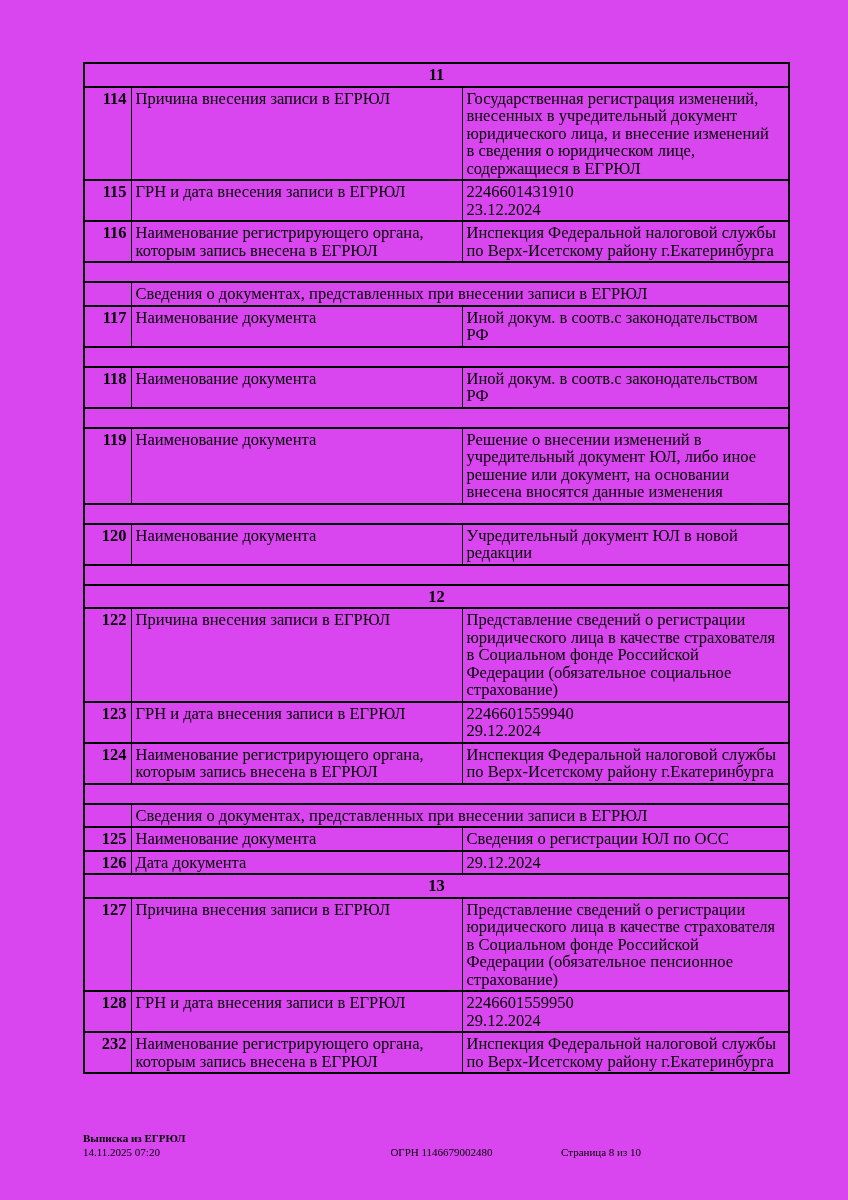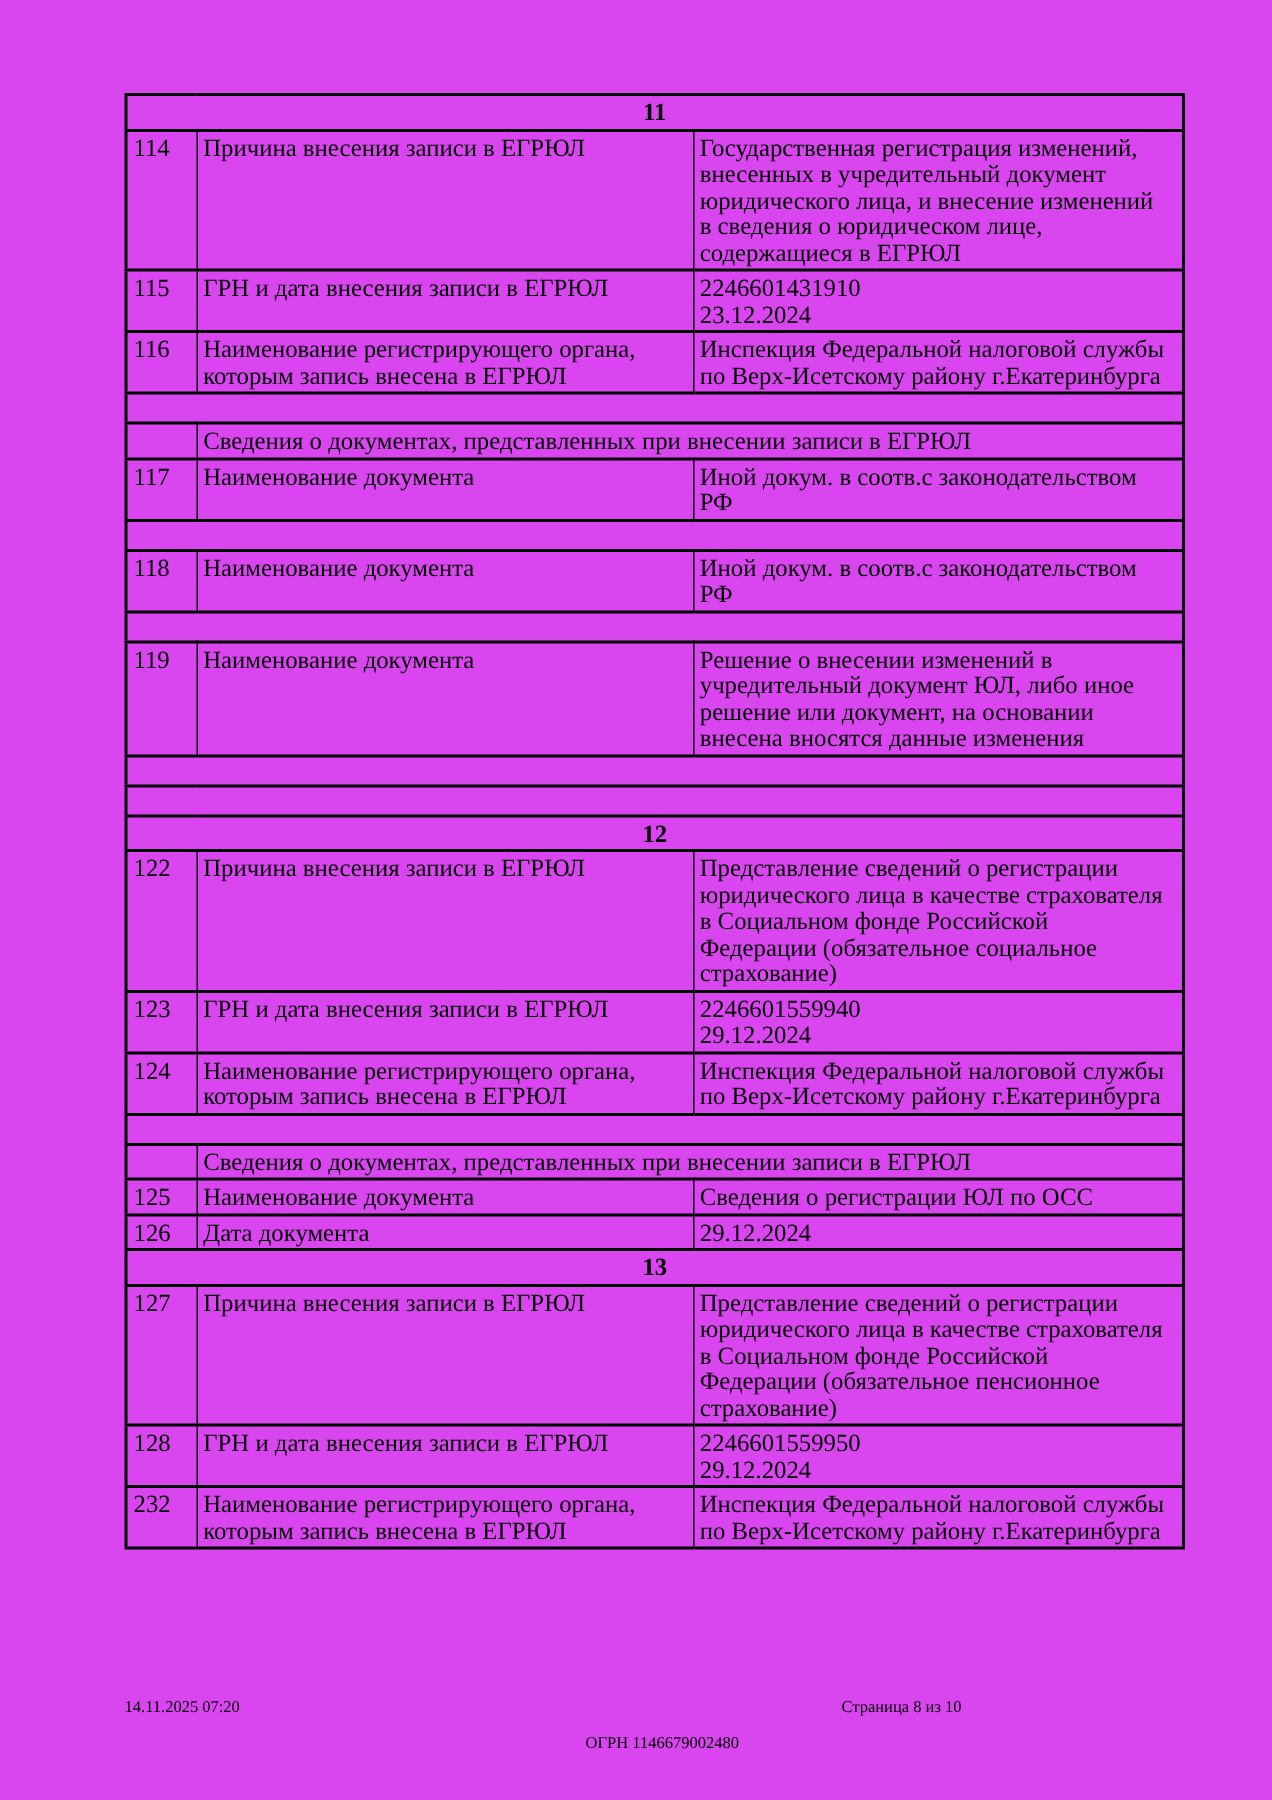--- a/index.html
+++ b/index.html
@@ -31,22 +31,23 @@
     border-top: 2px solid #000;
     border-bottom: 2px solid #000;
     vertical-align: top;
     padding: 2px 4px;
     font-size: 16.5px;
     line-height: 17.5px;
     white-space: pre-line;
     overflow: hidden;
   }
   td.c-num {
-    text-align: left;
+    text-align: right;
     padding: 2px 1px;
+    font-weight: bold;
   }
   td.c-section {
     text-align: center;
     font-weight: bold;
   }
   td.c-spacer {
     height: 14px;
     padding: 0;
   }
   .footer {
@@ -57,21 +58,21 @@
     font-size: 11px;
     line-height: 13.5px;
   }
   .footer .footer-title {
     font-weight: bold;
   }
   .footer .footer-row {
     display: flex;
   }
   .footer .footer-row .fl { flex: 1; text-align: left; }
-  .footer .footer-row .fc { flex: 1; text-align: center; margin-top: 24px; }
+  .footer .footer-row .fc { flex: 1; text-align: center; }
   .footer .footer-row .fr { flex: 1; text-align: left; }
 </style>
 </head>
 <body>
 
 <div class="page">
 
   <table class="egrul">
     <colgroup>
       <col style="width:47px">
@@ -134,20 +135,26 @@
         <td class="c-label">Наименование документа</td>
         <td class="c-value">Решение о внесении изменений в
 учредительный документ ЮЛ, либо иное
 решение или документ, на основании
 внесена вносятся данные изменения</td>
       </tr>
       <tr>
         <td class="c-spacer" colspan="3"></td>
       </tr>
       <tr>
+        <td class="c-num">120</td>
+        <td class="c-label">Наименование документа</td>
+        <td class="c-value">Учредительный документ ЮЛ в новой
+редакции</td>
+      </tr>
+      <tr>
         <td class="c-spacer" colspan="3"></td>
       </tr>
       <tr>
         <td class="c-section" colspan="3">12</td>
       </tr>
       <tr>
         <td class="c-num">122</td>
         <td class="c-label">Причина внесения записи в ЕГРЮЛ</td>
         <td class="c-value">Представление сведений о регистрации
 юридического лица в качестве страхователя
@@ -207,20 +214,21 @@
         <td class="c-num">232</td>
         <td class="c-label">Наименование регистрирующего органа,
 которым запись внесена в ЕГРЮЛ</td>
         <td class="c-value">Инспекция Федеральной налоговой службы
 по Верх-Исетскому району г.Екатеринбурга</td>
       </tr>
     </tbody>
   </table>
 
   <div class="footer">
+    <div class="footer-title">Выписка из ЕГРЮЛ</div>
     <div class="footer-row">
       <span class="fl">14.11.2025 07:20</span>
       <span class="fc">ОГРН 1146679002480</span>
       <span class="fr">Страница 8 из 10</span>
     </div>
   </div>
 
 </div>
 
 </body></html>

